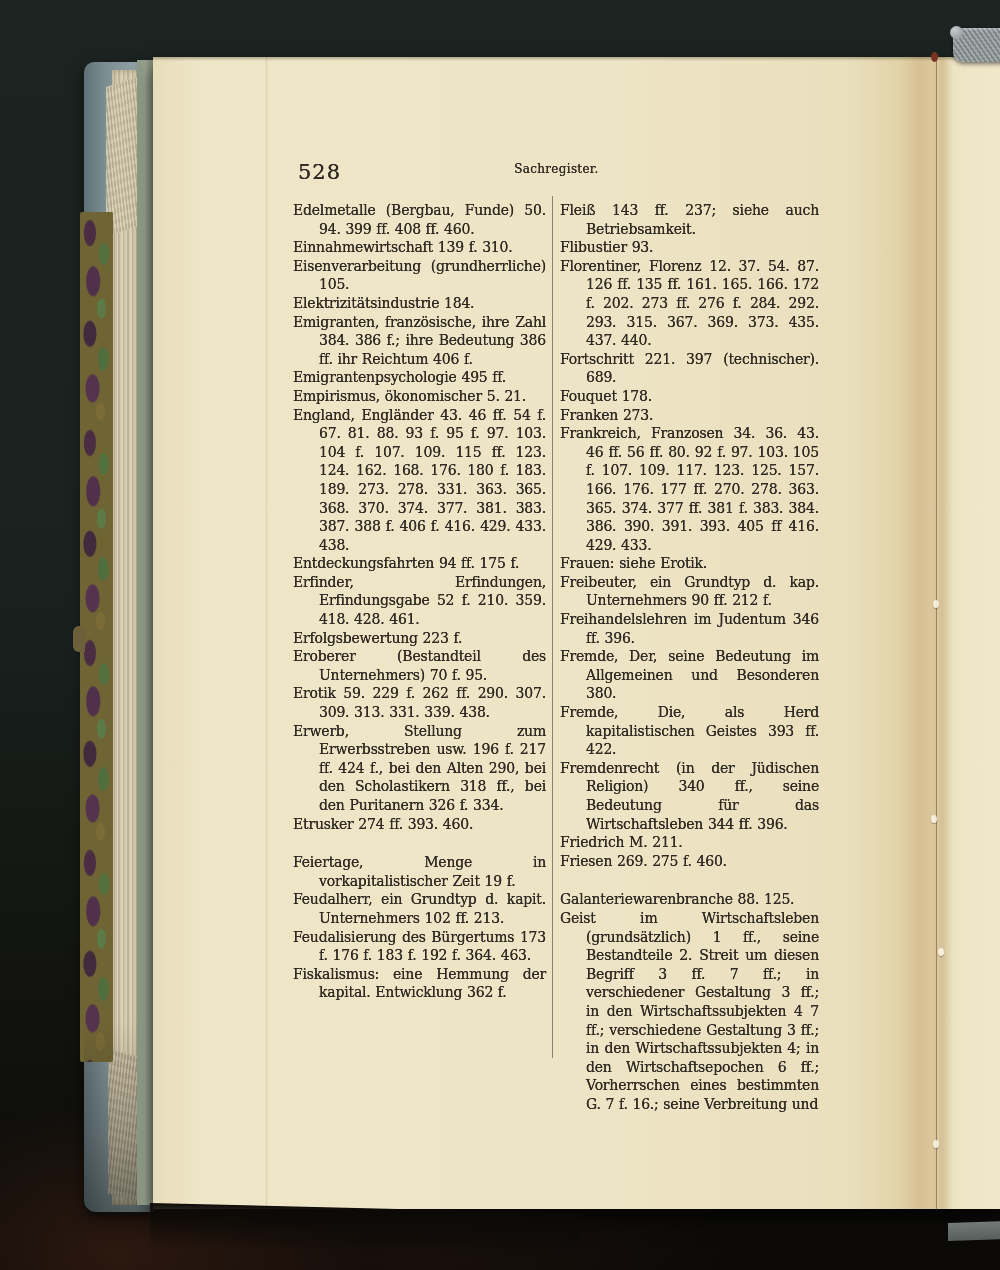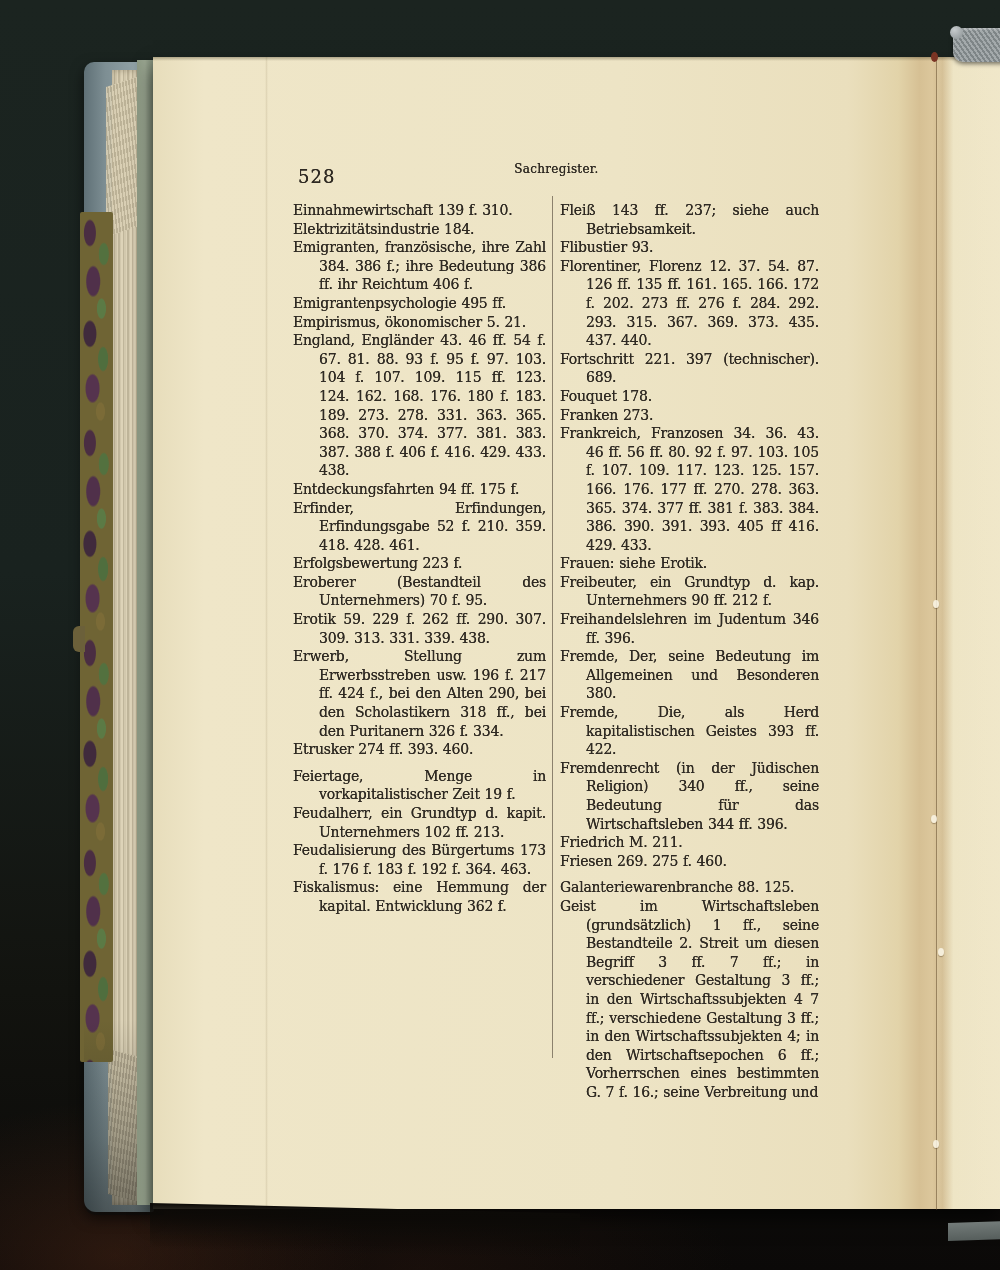--- a/index.html
+++ b/index.html
@@ -81,30 +81,30 @@
     background:linear-gradient(180deg,#737b79,#565e5c);transform:skewY(-2deg);}
   .red-speck{position:absolute;left:931px;top:52px;width:7px;height:10px;border-radius:50%;
     background:#7a3424;}
 
   
   .stitch{position:absolute;width:6px;height:8px;border-radius:50%;
     background:rgba(250,246,230,.85);box-shadow:0 1px 1px rgba(100,80,50,.5);}
 
   
   .print{position:absolute;color:#2f2a23;text-shadow:0 0 .4px currentColor;}
-  .pagenum{left:298px;top:166px;font-size:18px;letter-spacing:1px;}
+  .pagenum{left:298px;top:160px;font-size:21px;letter-spacing:1px;}
   .runhead{left:293px;top:162px;width:527px;text-align:center;font-size:12px;letter-spacing:.3px;}
   .col{position:absolute;top:201px;}
   .col-left{left:293px;width:253px;}
   .col-right{left:560px;width:259px;}
   .divider{position:absolute;left:552px;top:196px;width:1px;height:862px;
     background:rgba(58,48,36,.55);}
   .entry{font-size:14px;line-height:18.6px;text-align:justify;
     padding-left:26px;text-indent:-26px;letter-spacing:-.2px;word-spacing:.5px;}
-  .group + .group{margin-top:8px;}
+  .group + .group{margin-top:20px;}
 </style>
 </head>
 <body>
 
 <div id="canvas">
   <div class="bg"></div>
   <div class="bg-glow"></div>
 
   <div class="board"></div>
   <div class="page-edges"></div>
@@ -130,21 +130,23 @@
   <div class="stitch" style="left:933px;top:600px;"></div>
   <div class="stitch" style="left:931px;top:815px;"></div>
   <div class="stitch" style="left:938px;top:948px;"></div>
   <div class="stitch" style="left:933px;top:1140px;"></div>
 
   <div class="print pagenum">528</div>
   <div class="print runhead">Sachregister.</div>
   <div class="divider"></div>
   <div class="print col col-left">
       <div class="group">
+        <div class="entry">Edelmetalle (Bergbau, Funde) 50. 94. 399 ff. 408 ff. 460.</div>
         <div class="entry">Einnahmewirtschaft 139 f. 310.</div>
+        <div class="entry">Eisenverarbeitung (grundherrliche) 105.</div>
         <div class="entry">Elektrizitätsindustrie 184.</div>
         <div class="entry">Emigranten, französische, ihre Zahl 384. 386 f.; ihre Bedeutung 386 ff. ihr Reichtum 406 f.</div>
         <div class="entry">Emigrantenpsychologie 495 ff.</div>
         <div class="entry">Empirismus, ökonomischer 5. 21.</div>
         <div class="entry">England, Engländer 43. 46 ff. 54 f. 67. 81. 88. 93 f. 95 f. 97. 103. 104 f. 107. 109. 115 ff. 123. 124. 162. 168. 176. 180 f. 183. 189. 273. 278. 331. 363. 365. 368. 370. 374. 377. 381. 383. 387. 388 f. 406 f. 416. 429. 433. 438.</div>
         <div class="entry">Entdeckungsfahrten 94 ff. 175 f.</div>
         <div class="entry">Erfinder, Erfindungen, Erfindungsgabe 52 f. 210. 359. 418. 428. 461.</div>
         <div class="entry">Erfolgsbewertung 223 f.</div>
         <div class="entry">Eroberer (Bestandteil des Unternehmers) 70 f. 95.</div>
         <div class="entry">Erotik 59. 229 f. 262 ff. 290. 307. 309. 313. 331. 339. 438.</div>

